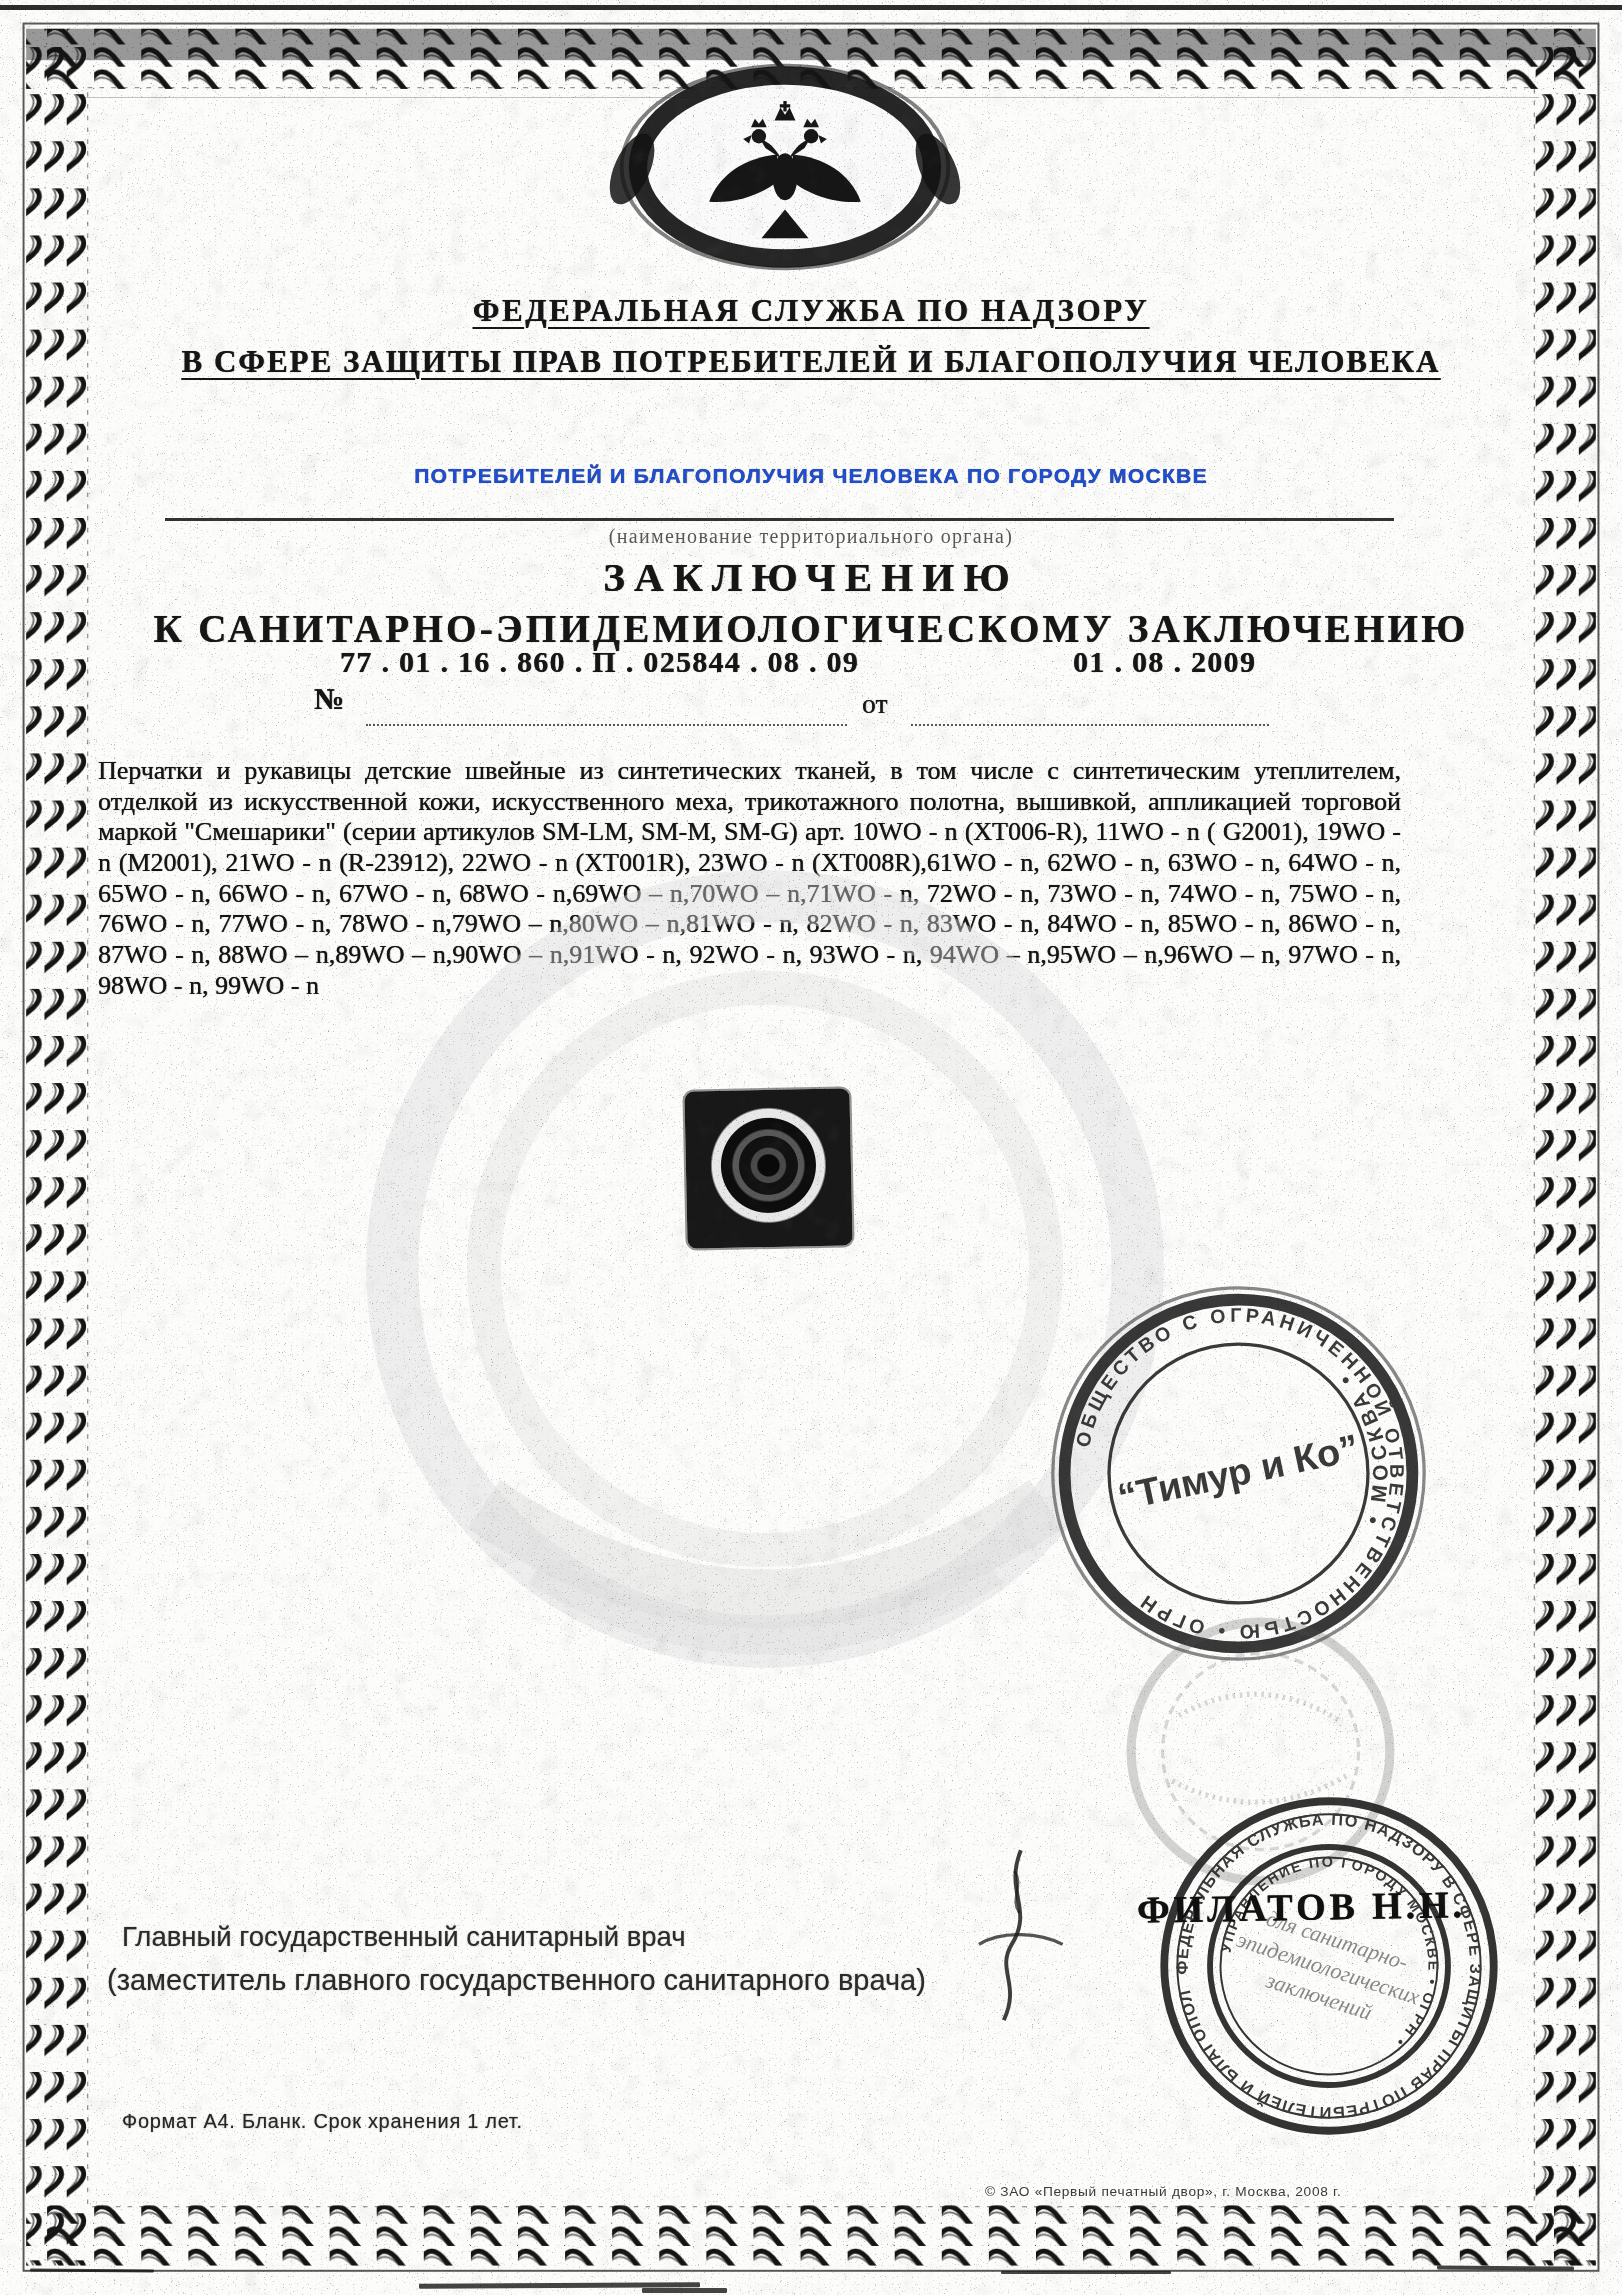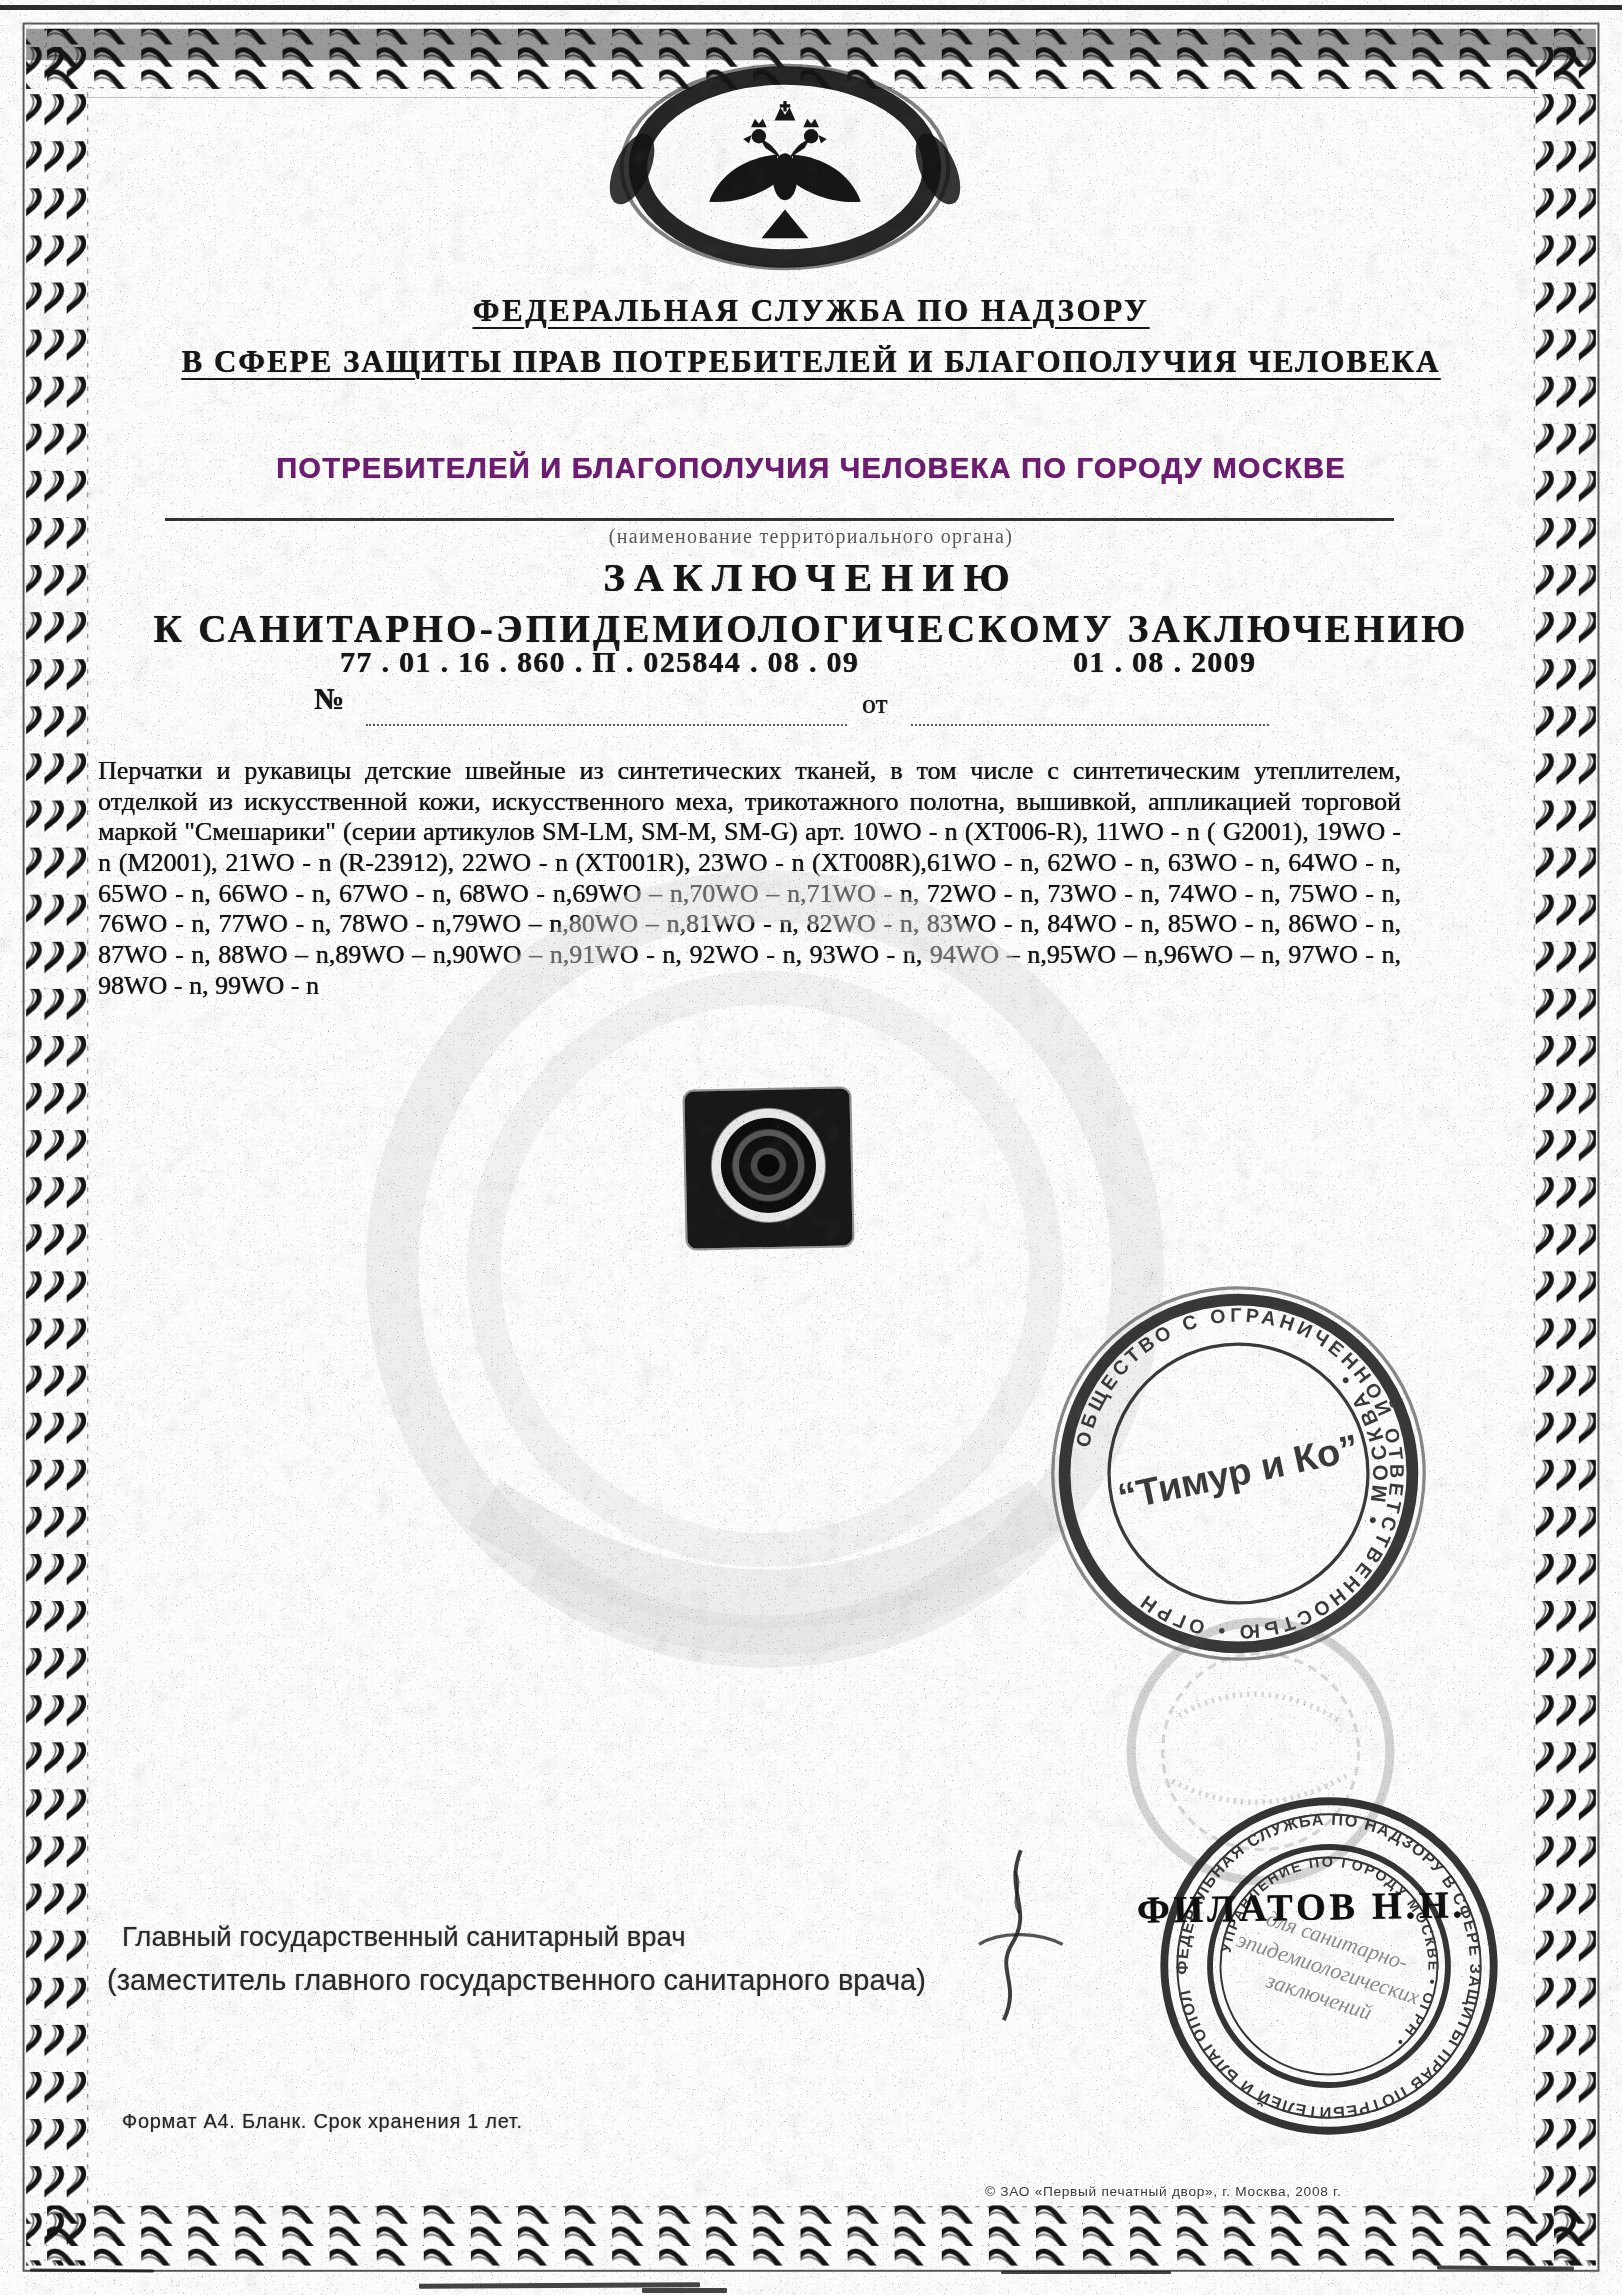--- a/index.html
+++ b/index.html
@@ -17,21 +17,21 @@
 
   
   .scan-strip{left:0;top:5.2px;width:1622px;height:4.6px;background:#101010;opacity:.88;}
   .scan-line{left:84px;top:97px;width:1455px;height:1.3px;background:#555;opacity:.35;}
 
   
   .hline{left:0;width:1622px;text-align:center;font-weight:bold;}
   .h1{top:293px;font-size:31px;letter-spacing:2.6px;text-decoration:underline;text-underline-offset:5.9px;text-decoration-thickness:2px;}
   .h2{top:344px;font-size:31px;letter-spacing:2px;text-decoration:underline;text-underline-offset:5.9px;text-decoration-thickness:2px;}
   .h3{top:424px;font-size:29px;letter-spacing:1.3px;font-family:"Liberation Sans",sans-serif;color:#1d1d1d;}
-  .h4{top:452px;font-size:29px;letter-spacing:1.3px;font-family:"Liberation Sans",sans-serif;color:#701a75;}
+  .h4{top:464px;font-size:21px;letter-spacing:1.3px;font-family:"Liberation Sans",sans-serif;color:#1d4ed8;}
 
   .divider{left:165px;top:518px;width:1229px;height:2.6px;background:#1d1d1d;opacity:.9;}
   .org-caption{left:0;top:525px;width:1622px;text-align:center;font-size:20px;letter-spacing:1.3px;color:#2f2f2f;opacity:.8;}
 
   .t1{top:553px;font-size:41px;letter-spacing:9.2px;}
   .t2{top:606px;font-size:39px;letter-spacing:3.3px;}
 
   .num-row{top:645px;left:0;width:1384px;height:34px;font-weight:bold;font-size:30px;}
   .num-val{left:340px;top:0;letter-spacing:1.3px;}
   .date-val{left:1073px;top:0;letter-spacing:1.3px;text-align:right;}

